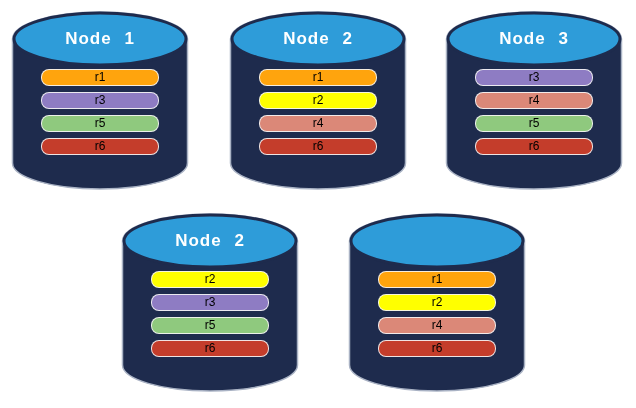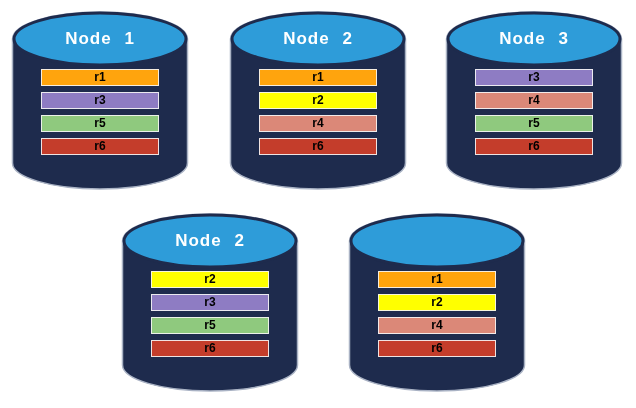--- a/index.html
+++ b/index.html
@@ -41,25 +41,25 @@
     position: absolute;
     left: 0; top: 59px; width: 100%;
     display: flex;
     flex-direction: column;
     align-items: center;
     gap: 6px;
   }
   .bar {
     box-sizing: border-box;
     width: 118px; height: 17px;
-    border-radius: 0;
+    border-radius: 8px;
     border: 1px solid rgba(245,245,245,0.9);
     text-align: center;
     font-size: 12px;
-    font-weight: bold;
+    font-weight: normal;
     line-height: 15px;
     color: #000000;
   }
 </style>
 </head>
 <body>
 
 <div class="canvas">
 
   <div class="node n1">

